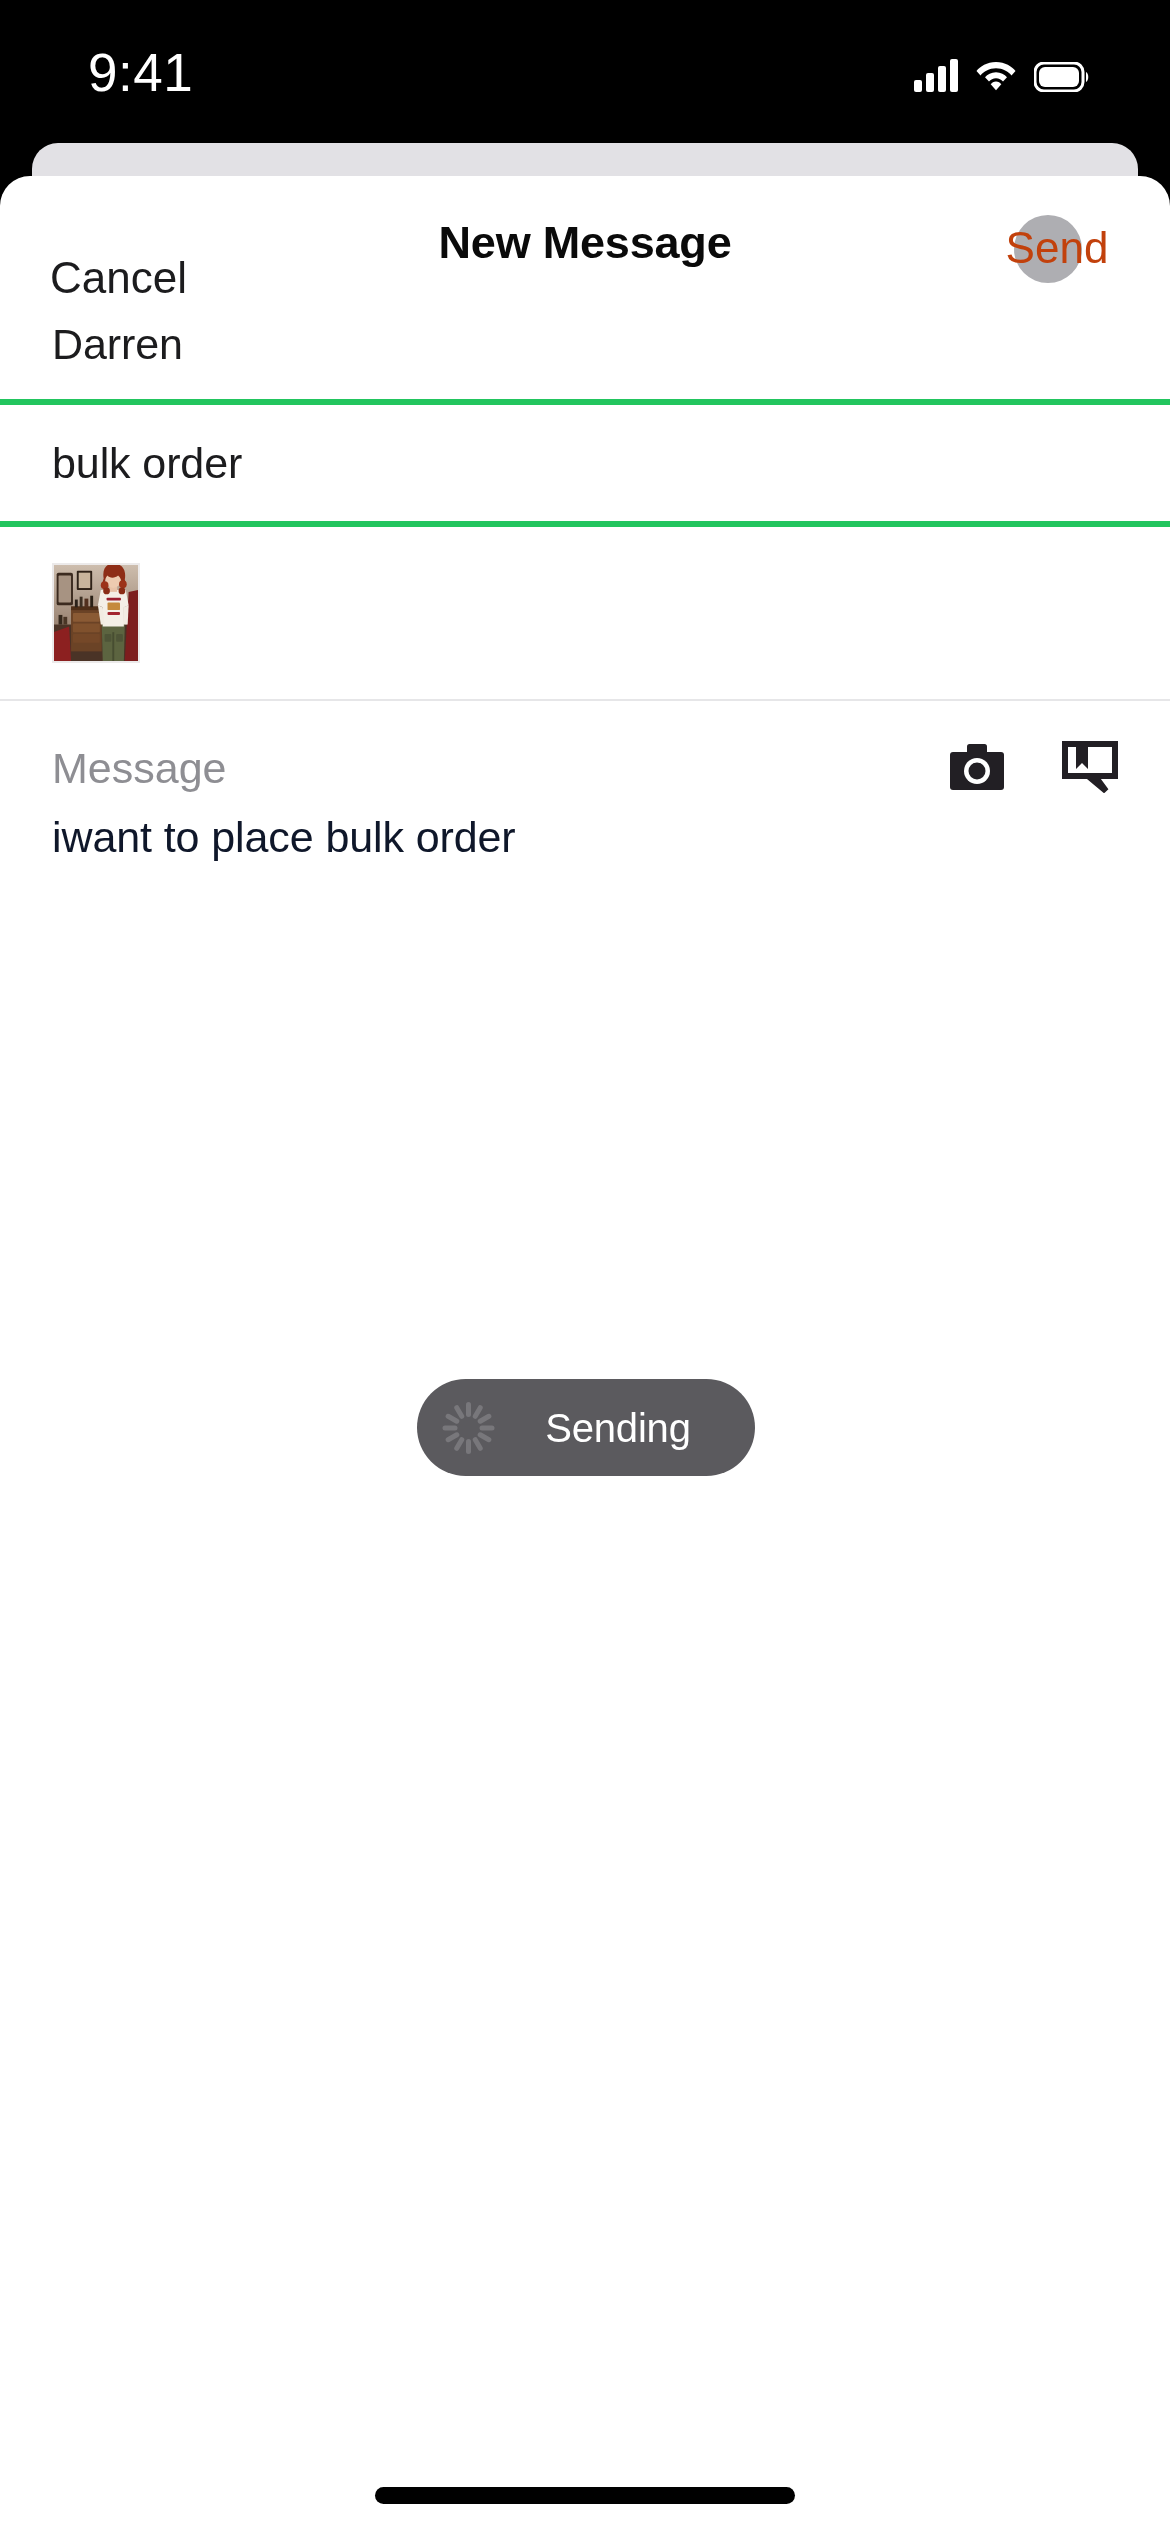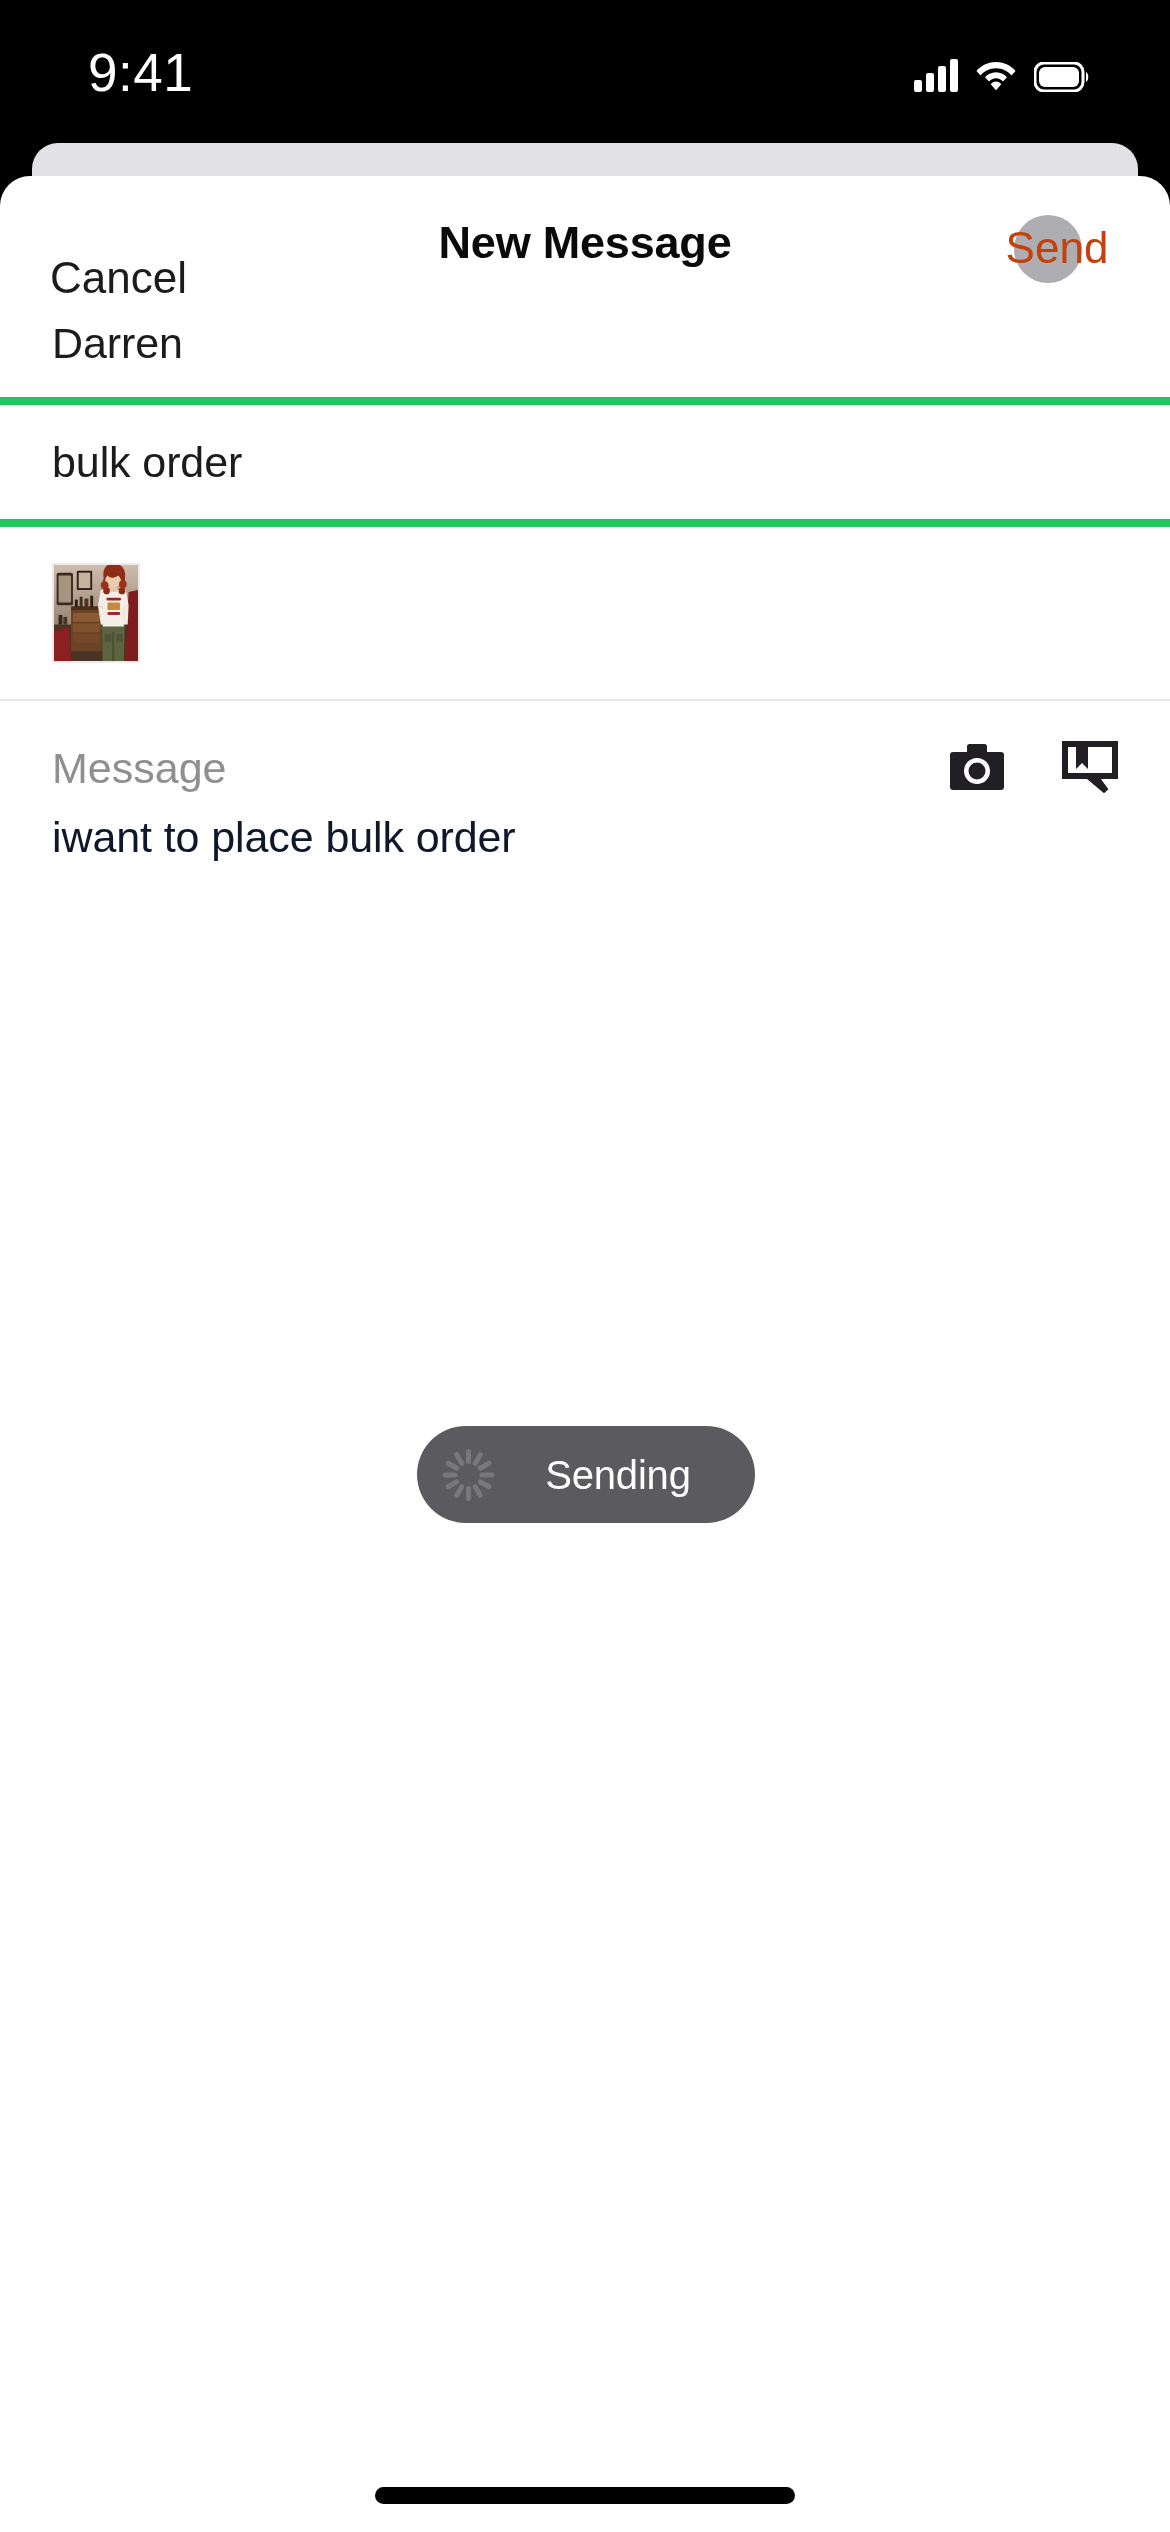--- a/index.html
+++ b/index.html
@@ -134,21 +134,21 @@
     font-size: 44px;
     color: #c2410c;
     line-height: 1;
     font-family: "Liberation Sans", sans-serif;
   }
 
   
   .field-row {
     position: relative;
     width: 100%;
-    border-bottom: 8px solid #22c55e;
+    border-bottom: 6px solid #22c55e;
     padding: 0 52px;
     display: flex;
     align-items: center;
   }
   .field-recipient { height: 115px; }
   .field-subject { height: 122px; }
   .field-value {
     font-size: 43px;
     color: #1c1c1e;
     line-height: 1;
@@ -225,21 +225,20 @@
     position: absolute;
     left: 417px;
     top: 1379px;
     width: 338px;
     height: 97px;
     background: #5b5a5e;
     border-radius: 49px;
     display: flex;
     align-items: center;
     z-index: 30;
-    margin-top: 47px;
   }
   .spinner {
     position: absolute;
     left: 23px;
     top: 50%;
     transform: translateY(-50%);
     width: 56px;
     height: 56px;
   }
   .spinner i {

